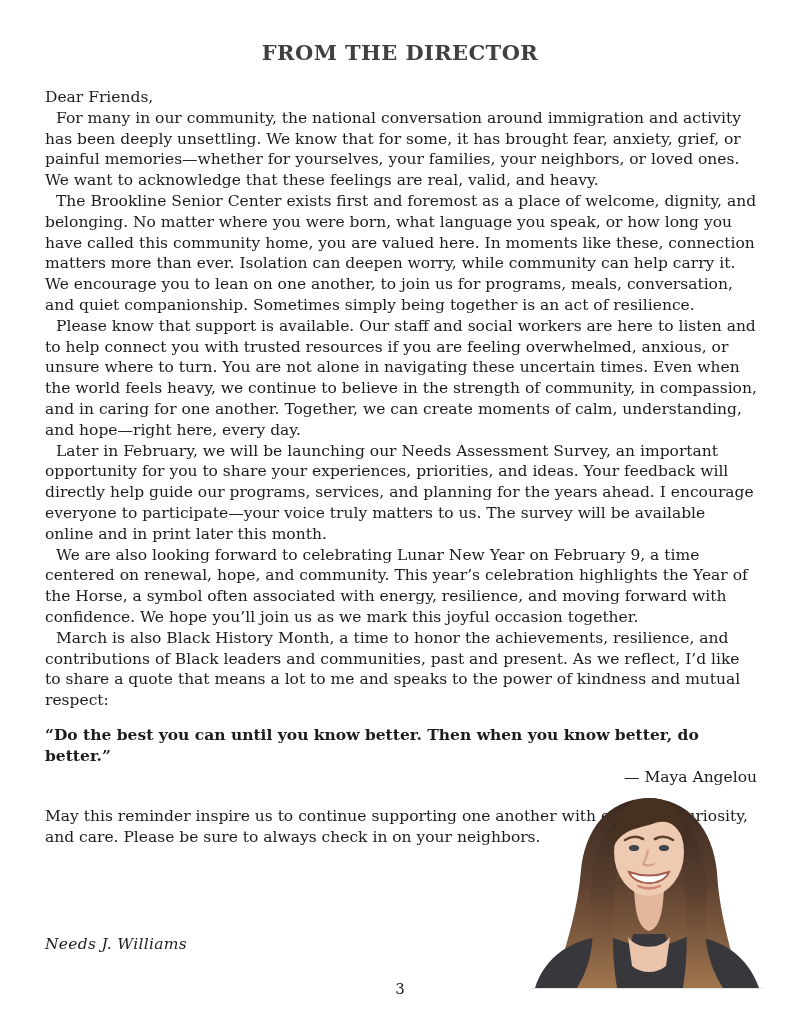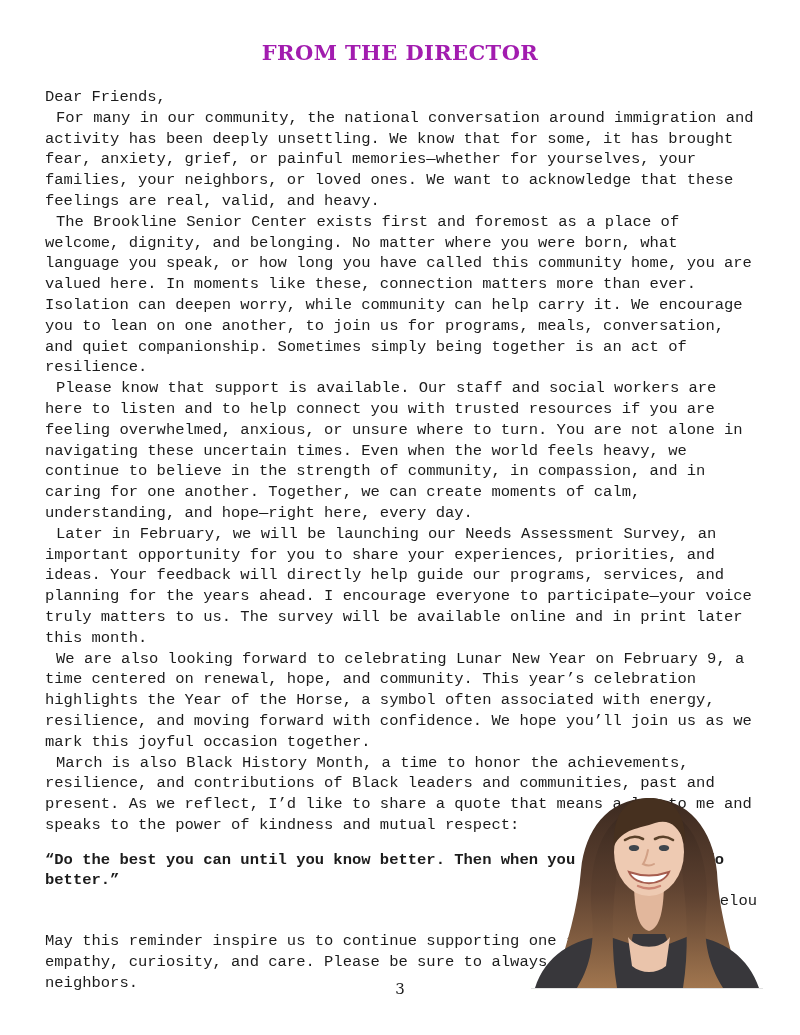--- a/index.html
+++ b/index.html
@@ -15,32 +15,32 @@
   .title {
     position: absolute;
     top: 40px;
     left: 0;
     right: 0;
     margin: 0;
     text-align: center;
     font-size: 21px;
     font-weight: bold;
     letter-spacing: 0.4px;
-    color: #a21caf;
+    color: #404040;
   }
   .body-text {
     position: absolute;
     left: 45px;
     top: 87px;
     width: 712px;
     font-size: 15.5px;
     line-height: 20.8px;
     text-align: left;
   }
-  .body-text p { margin: 0; font-family: Liberation Mono, monospace; }
+  .body-text p { margin: 0; }
   .indent { text-indent: 11px; }
   .quote {
     margin-top: 14px !important;
     font-weight: bold;
   }
   .attribution { text-align: right; }
   .closing { margin-top: 19px !important; }
   .signature { margin-top: 86px; }
   .signature p { margin: 0 0 10px 0; letter-spacing: 0.3px; }
   .sig-name { font-style: italic; }

